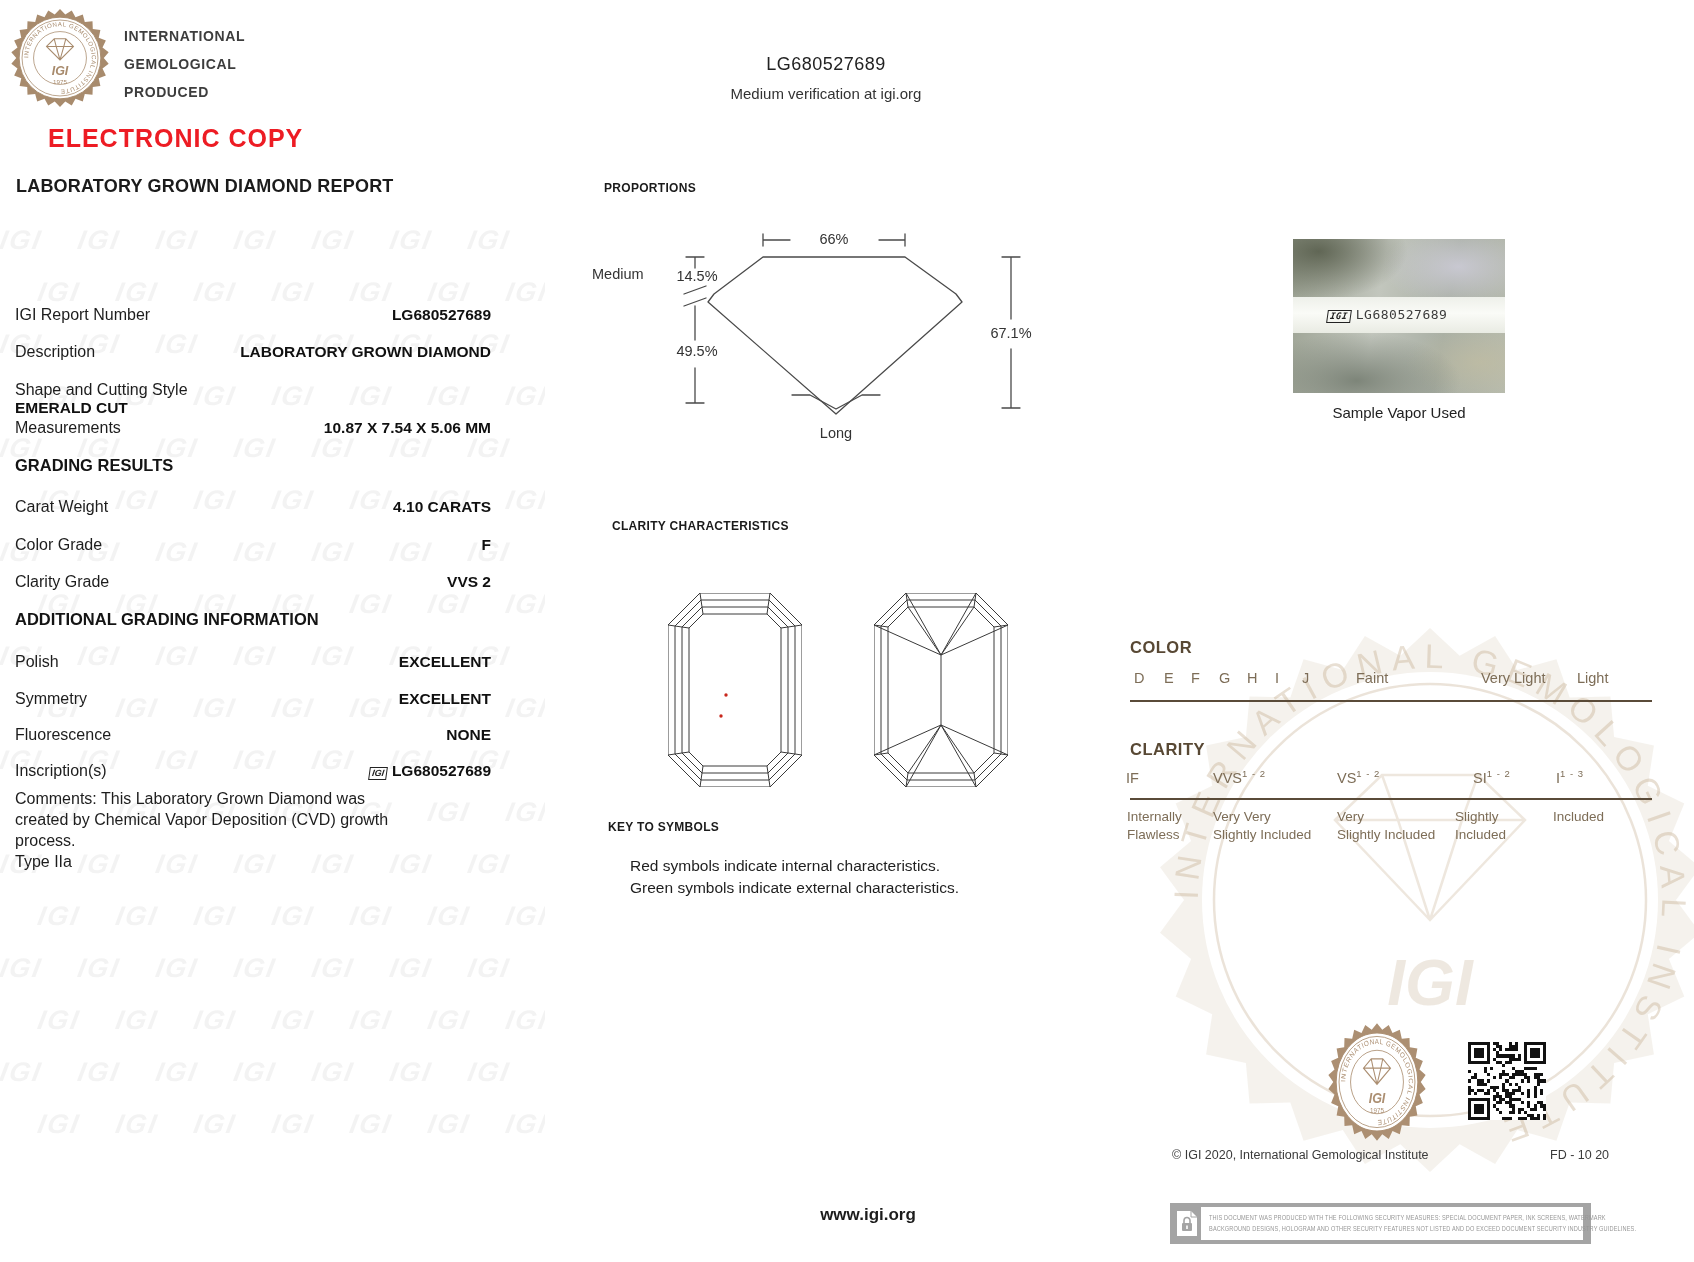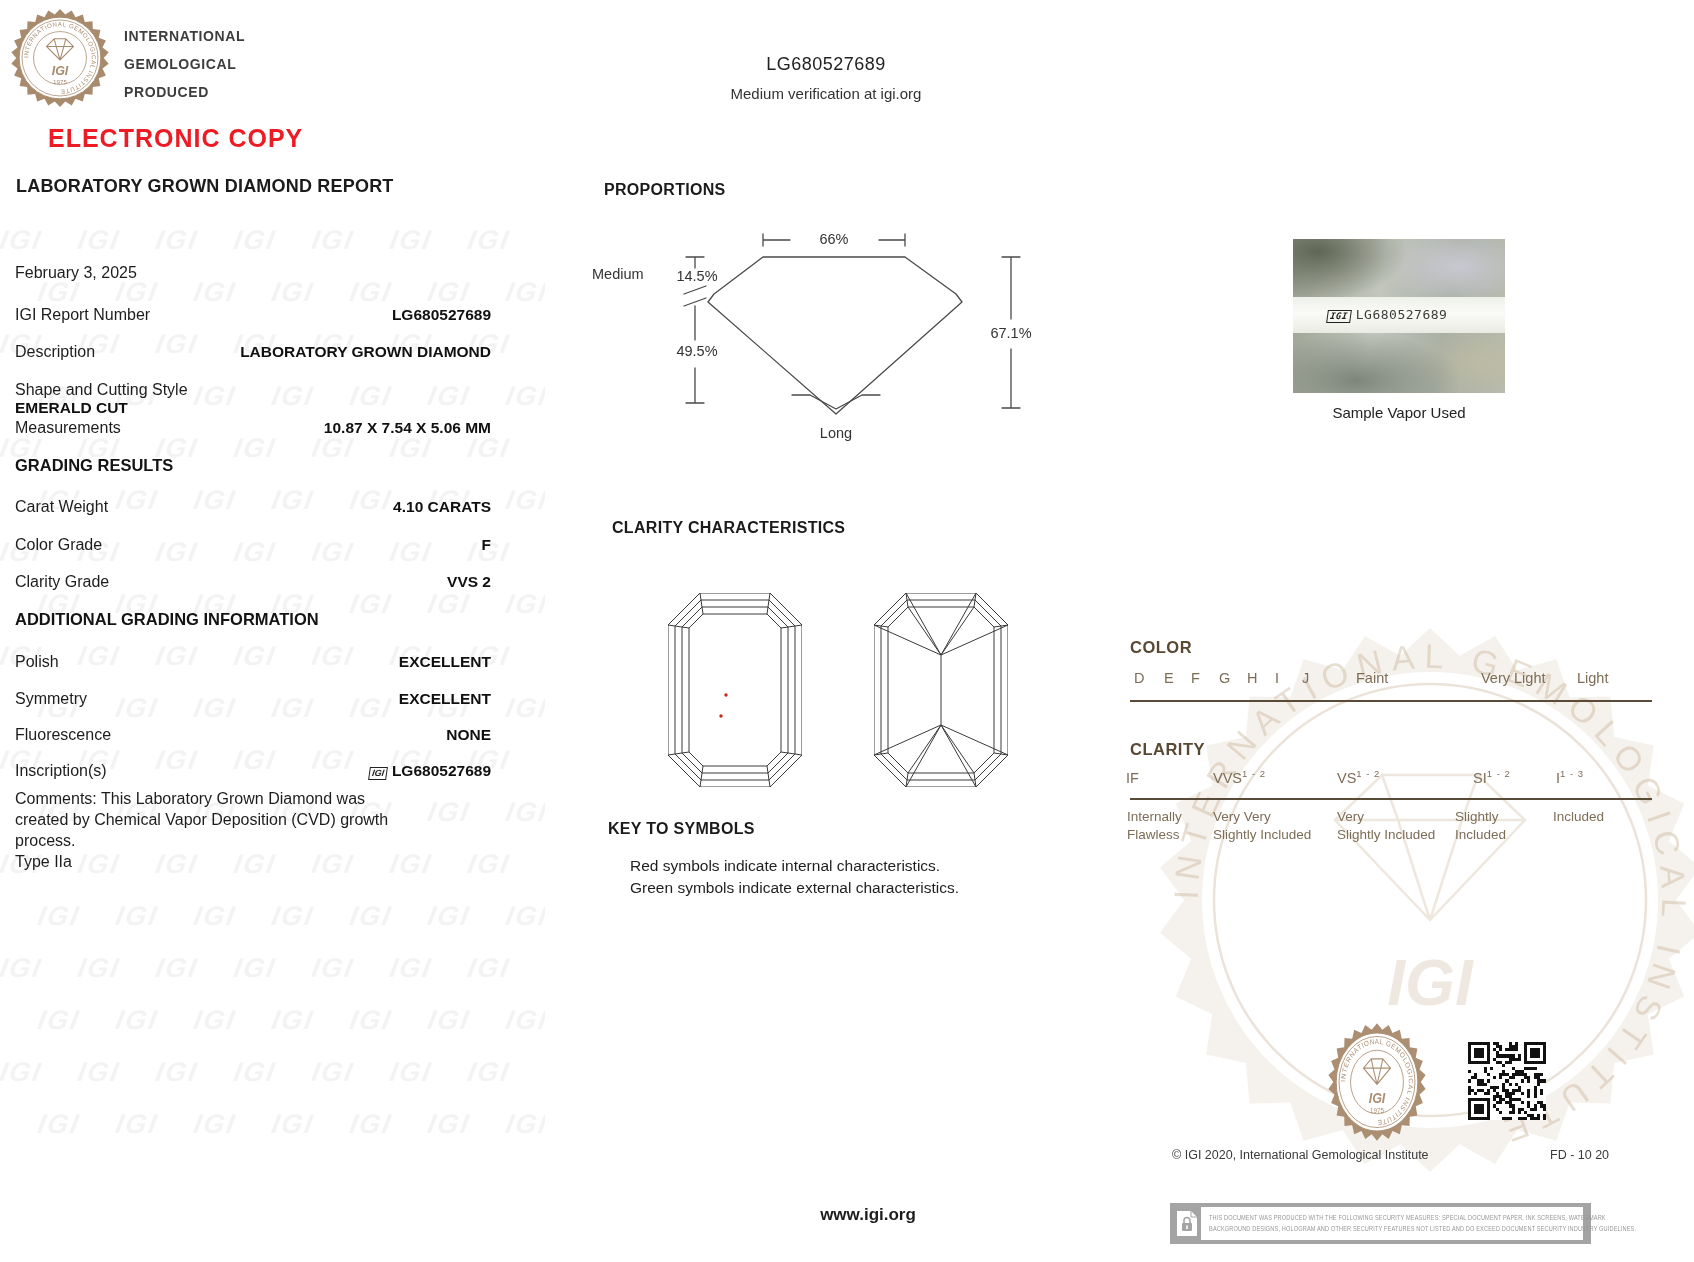--- a/index.html
+++ b/index.html
@@ -19,21 +19,21 @@
   .topc .ver{font-size:15px;color:#333;margin-top:10px;}
   
   .trow{position:absolute;left:15px;width:476px;display:flex;justify-content:space-between;align-items:baseline;}
   .row-label{font-size:16px;color:#1d1d1d;}
   .row-value{font-size:15.5px;font-weight:700;color:#101010;text-align:right;white-space:nowrap;}
   .sec-h{position:absolute;left:15px;font-size:16.5px;font-weight:700;color:#141414;}
   .comments{font-size:16px;line-height:21px;color:#1d1d1d;}
   .igi-glyph{display:inline-block;border:1.3px solid #222;font-size:9px;font-style:italic;font-weight:700;
              padding:0 2px;line-height:11px;transform:skewX(-8deg);margin-right:5px;color:#222;}
   
-  .h-mid{font-size:16px;font-weight:700;color:#1b1b1b;letter-spacing:0.3px;}
+  .h-mid{font-size:12px;font-weight:700;color:#1b1b1b;letter-spacing:0.3px;}
   .dim-label{position:absolute;width:60px;text-align:center;font-size:14.5px;color:#333;}
   .key-lines{font-size:15.5px;line-height:22px;color:#1f1f1f;}
   
   #sample-img{position:absolute;left:1293px;top:239px;width:212px;height:154px;overflow:hidden;
     background:
       radial-gradient(ellipse 60% 45% at 12% 8%, rgba(84,90,72,.85), rgba(84,90,72,0) 70%),
       radial-gradient(ellipse 55% 40% at 78% 18%, rgba(208,206,220,.8), rgba(208,206,220,0) 65%),
       radial-gradient(ellipse 70% 45% at 30% 92%, rgba(118,126,114,.9), rgba(118,126,114,0) 70%),
       radial-gradient(ellipse 50% 35% at 88% 80%, rgba(196,190,160,.6), rgba(196,190,160,0) 70%),
       linear-gradient(100deg,#9aa091,#c2c6bd 40%,#a9afa4 70%,#b7bbae);}
@@ -230,23 +230,20 @@
 
   <div class="abs ecopy" style="left:48px;top:124px;">ELECTRONIC COPY</div>
 
   <div class="abs rep-title" style="left:16px;top:176px;">LABORATORY GROWN DIAMOND REPORT</div>
 
   <div class="abs topc" style="left:626px;top:54px;">
     <div class="num">LG680527689</div>
     <div class="ver">Medium verification at igi.org</div>
   </div>
 
-  <div class="trow" style="top:264px;">
-    <span class="row-label">February 3, 2025</span>
-  </div>
 
   <div class="trow" style="top:306px;">
     <span class="row-label">IGI Report Number</span>
     <span class="row-value">LG680527689</span>
   </div>
   <div class="trow" style="top:343px;">
     <span class="row-label">Description</span>
     <span class="row-value">LABORATORY GROWN DIAMOND</span>
   </div>
   <div class="trow" style="top:381px;flex-direction:column;">

